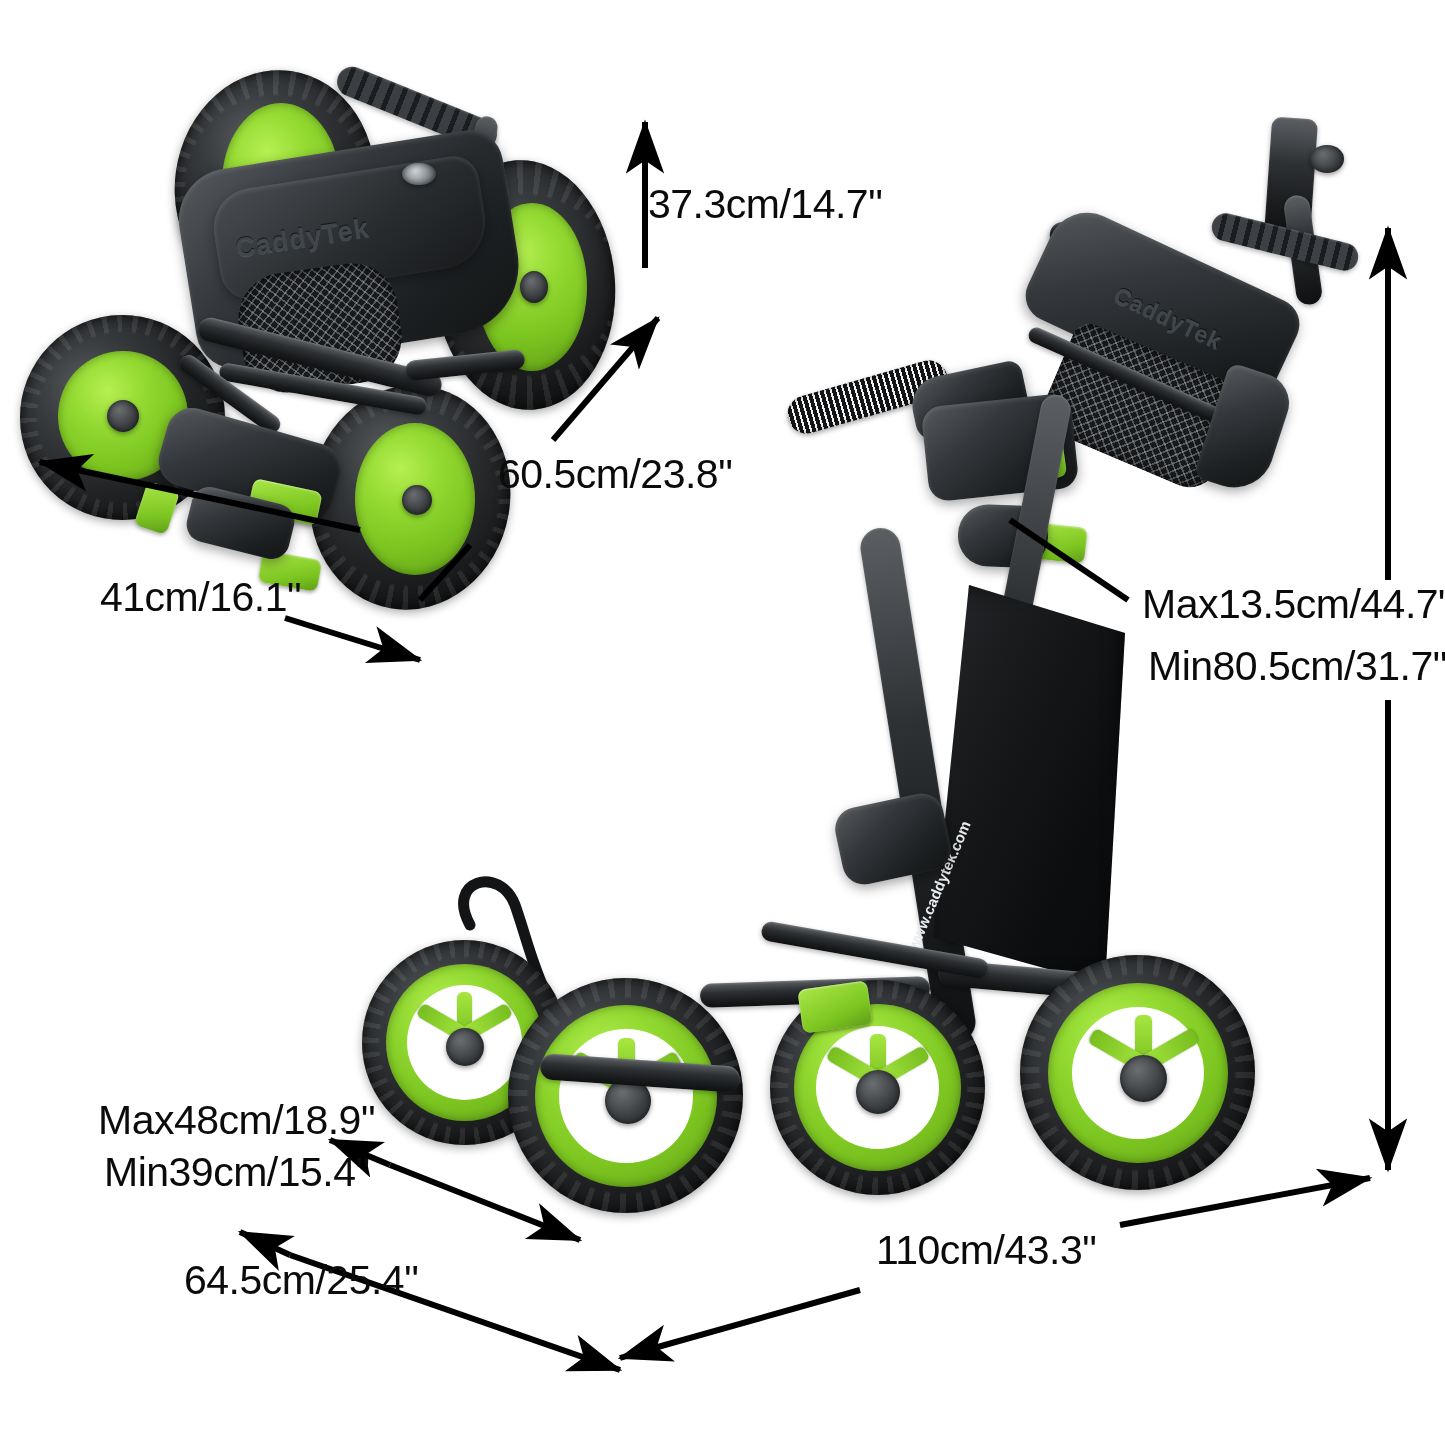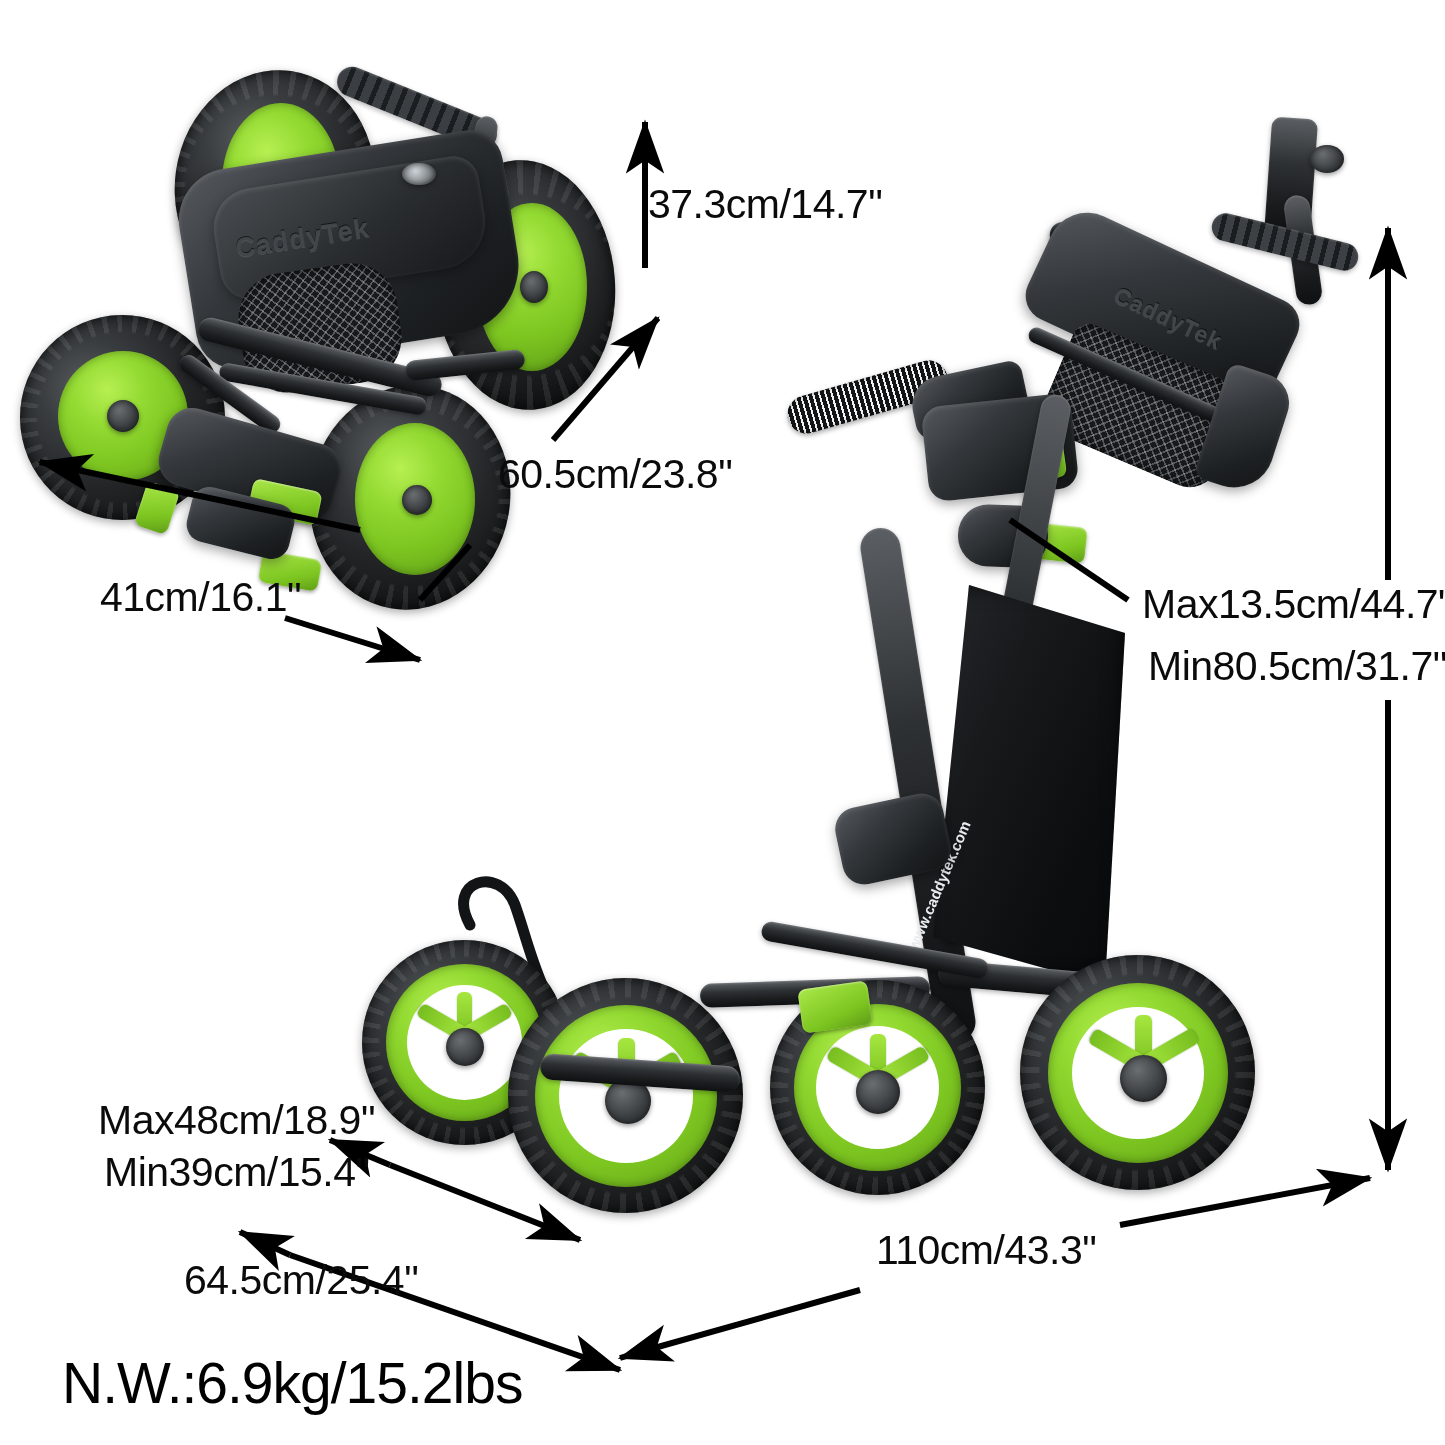--- a/index.html
+++ b/index.html
@@ -282,15 +282,14 @@
   <div class="dim" style="left:1148px;top:644px;">Min80.5cm/31.7"</div>
 
   <div class="dim" style="left:98px;top:1098px;">Max48cm/18.9"</div>
 
   <div class="dim" style="left:104px;top:1150px;">Min39cm/15.4"</div>
 
   <div class="dim" style="left:184px;top:1258px;">64.5cm/25.4"</div>
 
   <div class="dim" style="left:876px;top:1228px;">110cm/43.3"</div>
 
-  <div class="nw" style="left:62px;top:1350px;">N.W.:6.9kg/15.2lbs</div>
 
 </div>
 
 </body></html>

